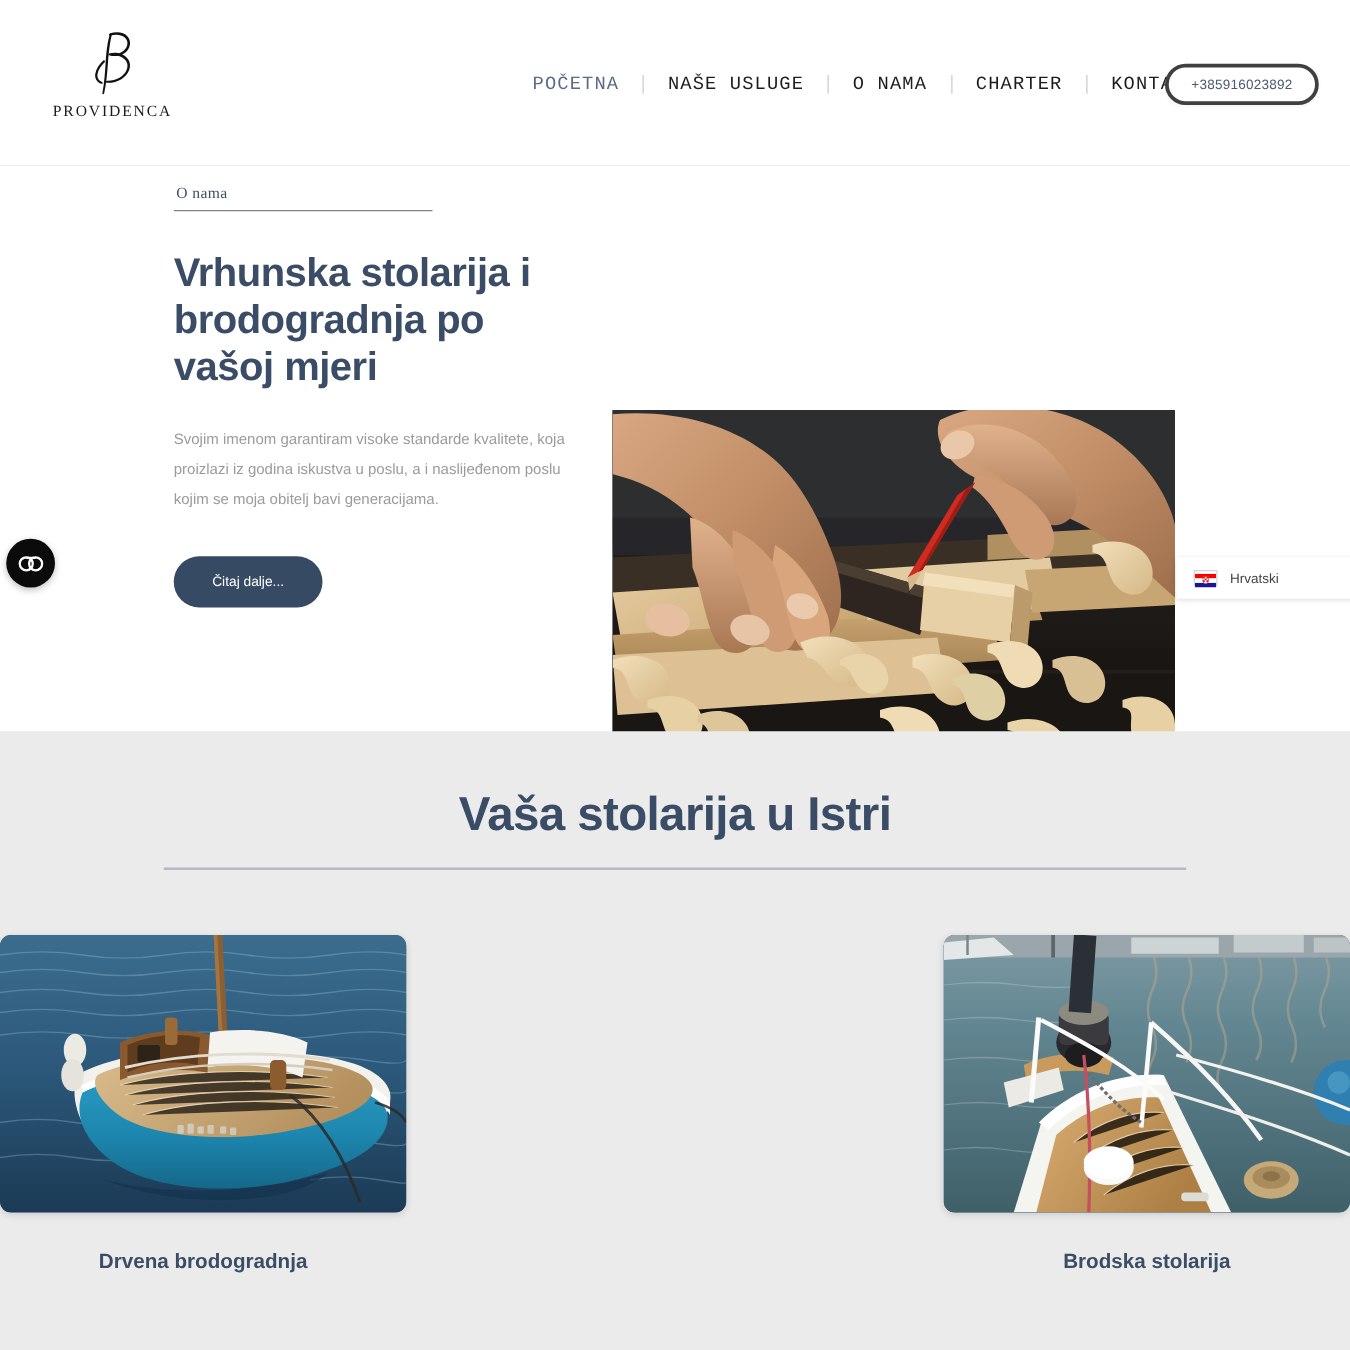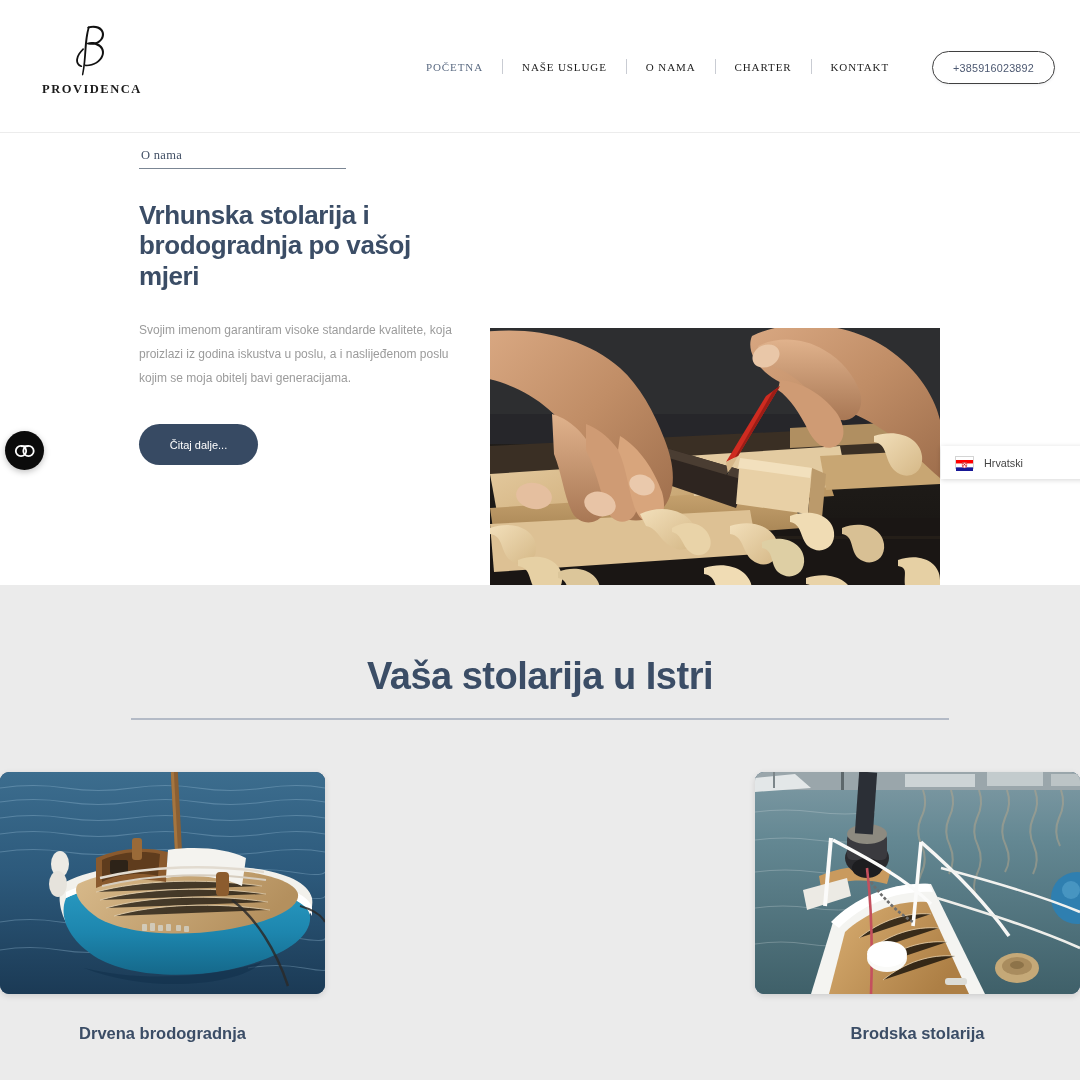--- a/index.html
+++ b/index.html
@@ -45,35 +45,34 @@
 
   .logo-mark svg { display: block; }
 
   .logo-wordmark {
     font-family: "Liberation Serif", serif;
     font-size: 12.5px;
     letter-spacing: 1.5px;
     color: #1b1b1b;
     margin-top: 4px;
     white-space: nowrap;
-    font-weight: bold;
   }
 
   .main-nav {
     position: absolute;
     left: 424px;
     top: 59px;
     display: flex;
     align-items: center;
     gap: 0;
   }
 
   .nav-link {
-    font-family: Liberation Serif, serif;
-    font-size: 11px;
+    font-family: Liberation Mono, monospace;
+    font-size: 15px;
     letter-spacing: 0.9px;
     color: #1d1d1d;
     text-decoration: none;
     white-space: nowrap;
     padding: 0 2px;
     cursor: pointer;
   }
 
   .nav-link.is-active { color: #5b6b83; }
 
@@ -84,21 +83,21 @@
     margin: 0 17px;
     flex: none;
   }
 
   .phone-pill {
     position: absolute;
     left: 932px;
     top: 51px;
     width: 123px;
     height: 33px;
-    border: 1px solid #404040;
+    border: 3px solid #404040;
     border-radius: 17px;
     background: #ffffff;
     box-shadow: 0 1px 3px rgba(40,50,80,0.07);
     display: flex;
     align-items: center;
     justify-content: center;
     font-size: 10.8px;
     color: #4c5871;
     letter-spacing: 0.2px;
     cursor: pointer;
@@ -127,21 +126,21 @@
 
   .eyebrow {
     font-family: "Liberation Serif", serif;
     font-size: 12.5px;
     color: #3f4d63;
     letter-spacing: 0.3px;
     padding-left: 2px;
   }
 
   .hero-title {
-    font-size: 26px;
+    font-size: 32px;
     line-height: 1.17;
     font-weight: bold;
     color: #3b4d66;
     letter-spacing: -0.4px;
     margin-bottom: 27px;
   }
 
   .hero-lead {
     font-size: 11.3px;
     line-height: 1.55;
@@ -190,21 +189,20 @@
     padding-top: 45px;
   }
 
   .services-title {
     text-align: center;
     font-size: 38px;
     font-weight: bold;
     color: #3b4d66;
     letter-spacing: -0.5px;
     line-height: 1.2;
-    margin-top: 24px;
   }
 
   .services-sub {
     text-align: center;
     font-size: 12.4px;
     color: #8d8d8d;
     margin-top: 16px;
   }
 
   .services-divider {

